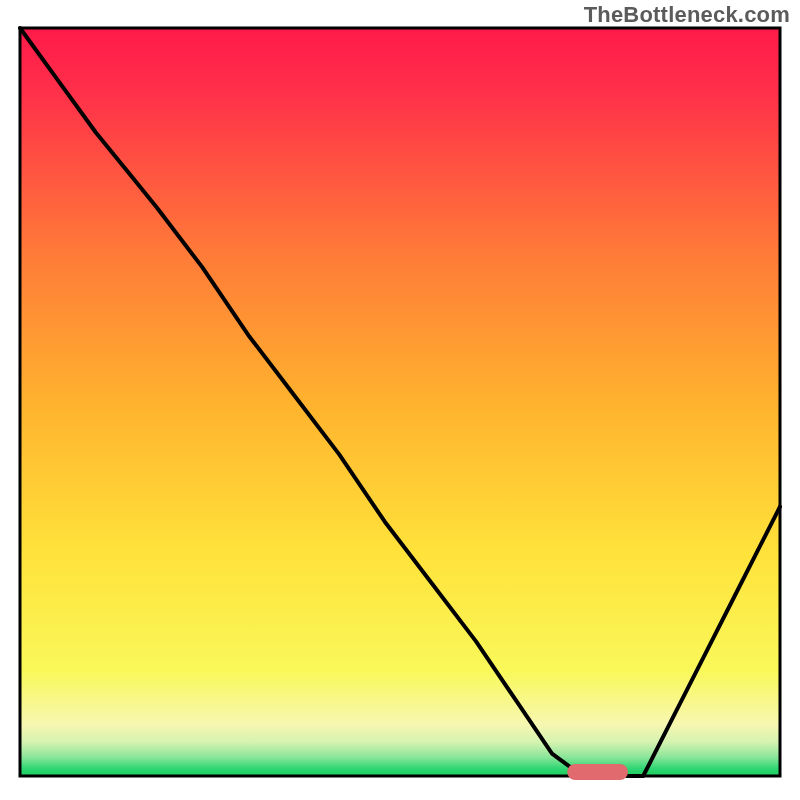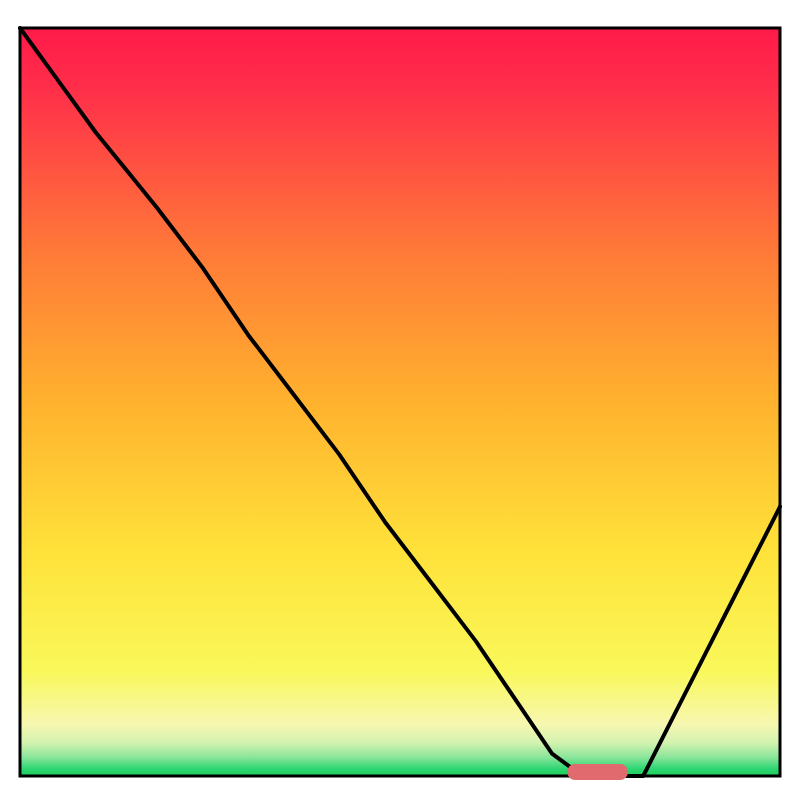--- a/index.html
+++ b/index.html
@@ -28,20 +28,21 @@
   svg.chart {
     position: absolute;
     left: 0;
     top: 0;
   }
 </style>
 </head>
 <body>
 
 <div class="wrap">
+  <div class="watermark">TheBottleneck.com</div>
 
   <svg class="chart" width="800" height="800" viewBox="0 0 800 800">
     <defs>
       <linearGradient id="bg-grad" x1="0" y1="0" x2="0" y2="1">
         <stop offset="0" stop-color="#ff1a49"></stop>
         <stop offset="0.08" stop-color="#ff2e4a"></stop>
         <stop offset="0.30" stop-color="#ff7a38"></stop>
         <stop offset="0.50" stop-color="#ffb22e"></stop>
         <stop offset="0.70" stop-color="#ffe23a"></stop>
         <stop offset="0.86" stop-color="#f9f85a"></stop>

